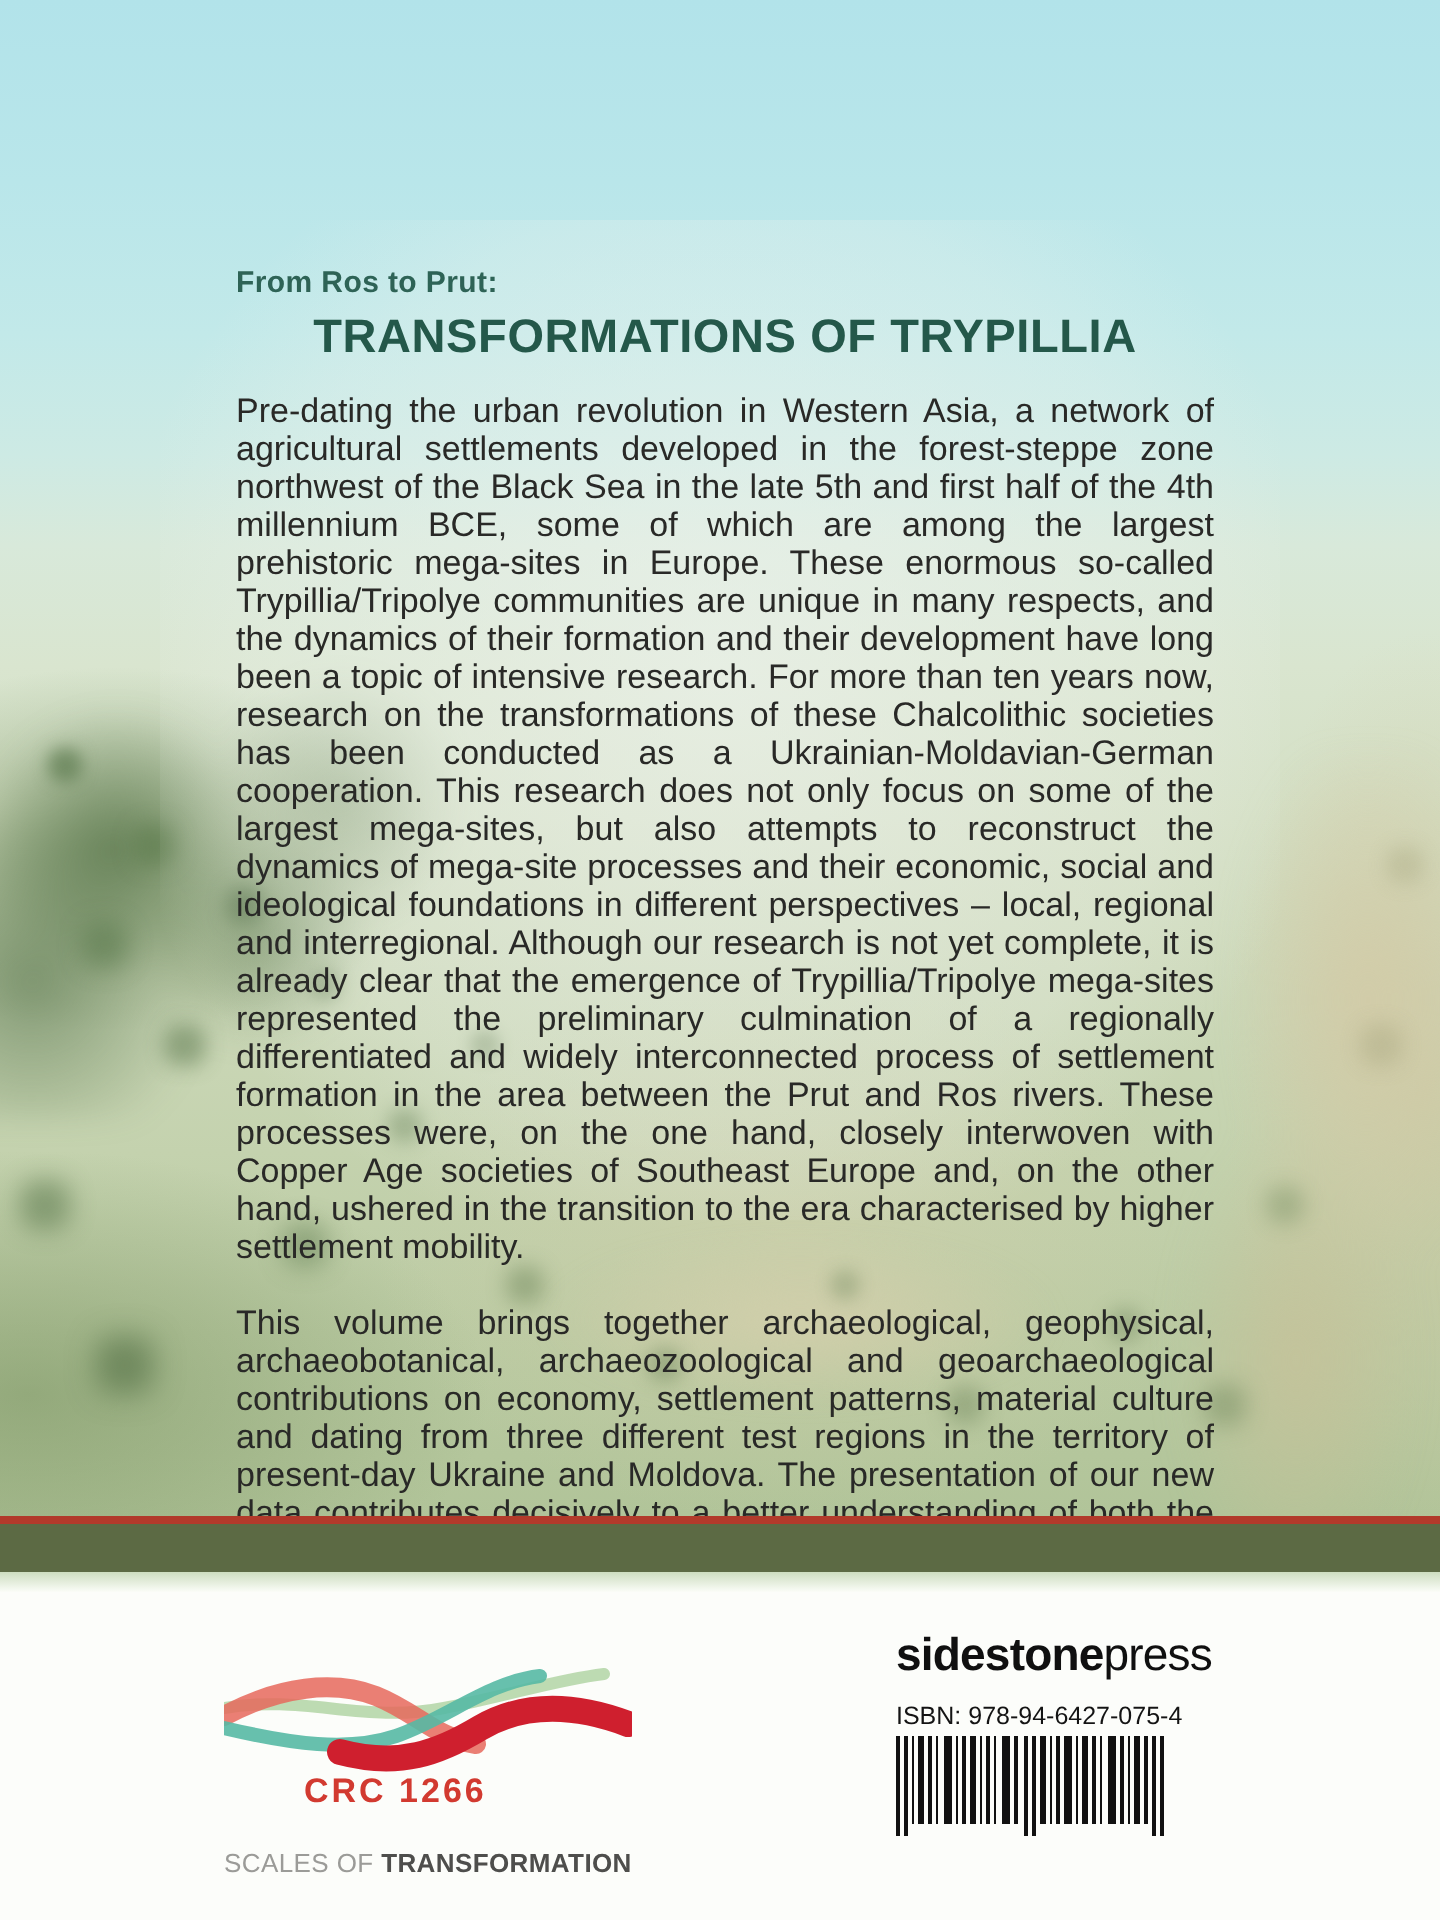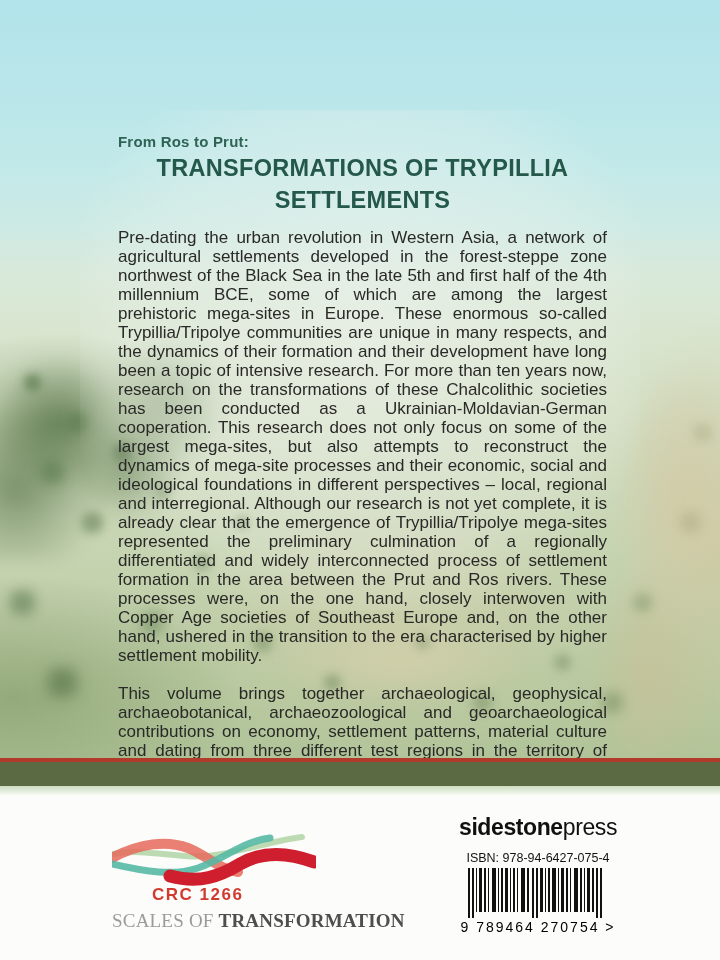--- a/index.html
+++ b/index.html
@@ -70,25 +70,25 @@
   
   .rule-red  { position:absolute; left:0; top:758px; width:720px; height:4px;  background:#b23a2b; }
   .band-olive{ position:absolute; left:0; top:762px; width:720px; height:24px; background:#5c6a44; }
   .band-fade { position:absolute; left:0; top:786px; width:720px; height:10px;
                background:linear-gradient(180deg,#cdddc0,#fbfdf8); }
 
   
   .footer { position:absolute; left:0; top:796px; width:720px; height:164px; background:#fcfdfa; }
   .crc-logo { position:absolute; left:112px; top:36px; width:210px; }
   .crc-program { margin-top:-6px; font-size:17px; font-weight:600; letter-spacing:1.5px; color:#d23a30;margin-left:40px; }
-  .crc-tagline { font-size:19px; letter-spacing:.2px; margin-top:5px; white-space:nowrap;font-family:Liberation Serif, serif; }
+  .crc-tagline { font-size:13px; letter-spacing:.2px; margin-top:18px; white-space:nowrap; }
   .crc-tagline .light { color:#9b9b98; font-weight:400; }
   .crc-tagline .bold  { color:#4e4e4c; font-weight:700; }
 
-  .publisher { position:absolute; left:448px; top:18px; width:180px; text-align:center; }
+  .publisher { position:absolute; left:448px; top:18px; width:180px; }
   .brand { font-size:23px; color:#101010; letter-spacing:-.4px; white-space:nowrap; }
   .brand .b { font-weight:800; } .brand .l { font-weight:300; }
   .isbn { font-size:12.5px; color:#141414; margin-top:10px; }
   .barcode { margin-top:3px; }
   .barcode-digits { font-size:14px; letter-spacing:2px; color:#000; margin-top:-3px; white-space:nowrap; }
 </style>
 </head>
 <body>
 
 <div class="cover">
@@ -98,21 +98,20 @@
     <div class="tan-right"></div>
     <div class="path-center"></div>
     <div class="bush-dots"></div>
     <div class="text-wash"></div>
   </div>
 
   <div class="text-overlay">
     <div class="series-line">From Ros to Prut:</div>
     <div class="title">
       <div>TRANSFORMATIONS OF TRYPILLIA</div>
-      <div>SETTLEMENTS</div>
     </div>
     <div class="body-copy">
       <p>Pre-dating the urban revolution in Western Asia, a network of agricultural settlements developed in the forest-steppe zone northwest of the Black Sea in the late 5th and first half of the 4th millennium BCE, some of which are among the largest prehistoric mega-sites in Europe. These enormous so-called Trypillia/Tripolye communities are unique in many respects, and the dynamics of their formation and their development have long been a topic of intensive research. For more than ten years now, research on the transformations of these Chalcolithic societies has been conducted as a Ukrainian-Moldavian-German cooperation. This research does not only focus on some of the largest mega-sites, but also attempts to reconstruct the dynamics of mega-site processes and their economic, social and ideological foundations in different perspectives – local, regional and interregional. Although our research is not yet complete, it is already clear that the emergence of Trypillia/Tripolye mega-sites represented the preliminary culmination of a regionally differentiated and widely interconnected process of settlement formation in the area between the Prut and Ros rivers. These processes were, on the one hand, closely interwoven with Copper Age societies of Southeast Europe and, on the other hand, ushered in the transition to the era characterised by higher settlement mobility.</p>
       <p>This volume brings together archaeological, geophysical, archaeobotanical, archaeozoological and geoarchaeological contributions on economy, settlement patterns, material culture and dating from three different test regions in the territory of present-day Ukraine and Moldova. The presentation of our new data contributes decisively to a better understanding of both the enormous variability of settlement trajectories characterising this vast area and to connecting developments throughout time.</p>
       <p>Volume 2 contains contributions on the interfluves of the Southern Bug and Dniester, and the Dniester and Prut. Additionally, it provides regionally overarching insights.</p>
     </div>
   </div>
 
   <div class="rule-red"></div>
   <div class="band-olive"></div>
@@ -169,17 +168,16 @@
             <rect x="106" y="0" width="4" height="44"></rect>
               <rect x="112" y="0" width="2" height="44"></rect>
             <rect x="116" y="0" width="1" height="44"></rect>
               <rect x="119" y="0" width="3" height="44"></rect>
             <rect x="124" y="0" width="2" height="44"></rect>
             <rect x="128" y="0" width="2" height="50"></rect>
               <rect x="132" y="0" width="2" height="50"></rect>
           </g>
         </svg>
       </div>
-      <div class="barcode-digits">9 789464 270754 &gt;</div>
     </div>
 
   </div>
 </div>
 
 </body></html>

